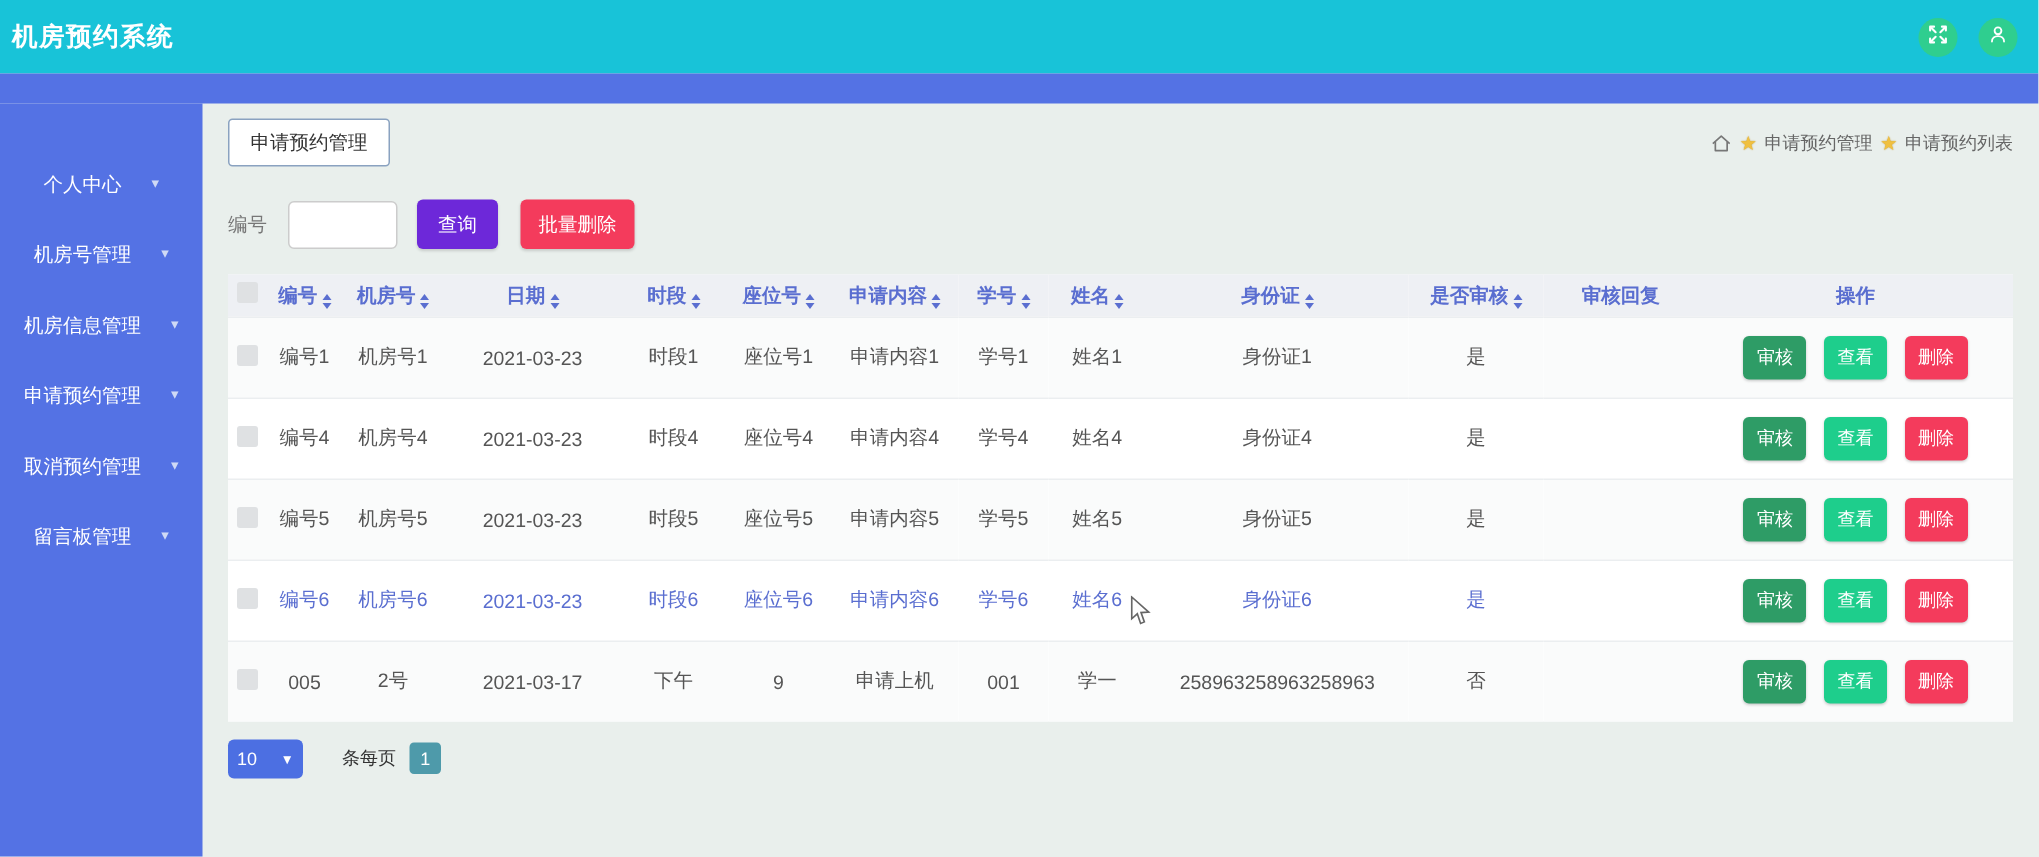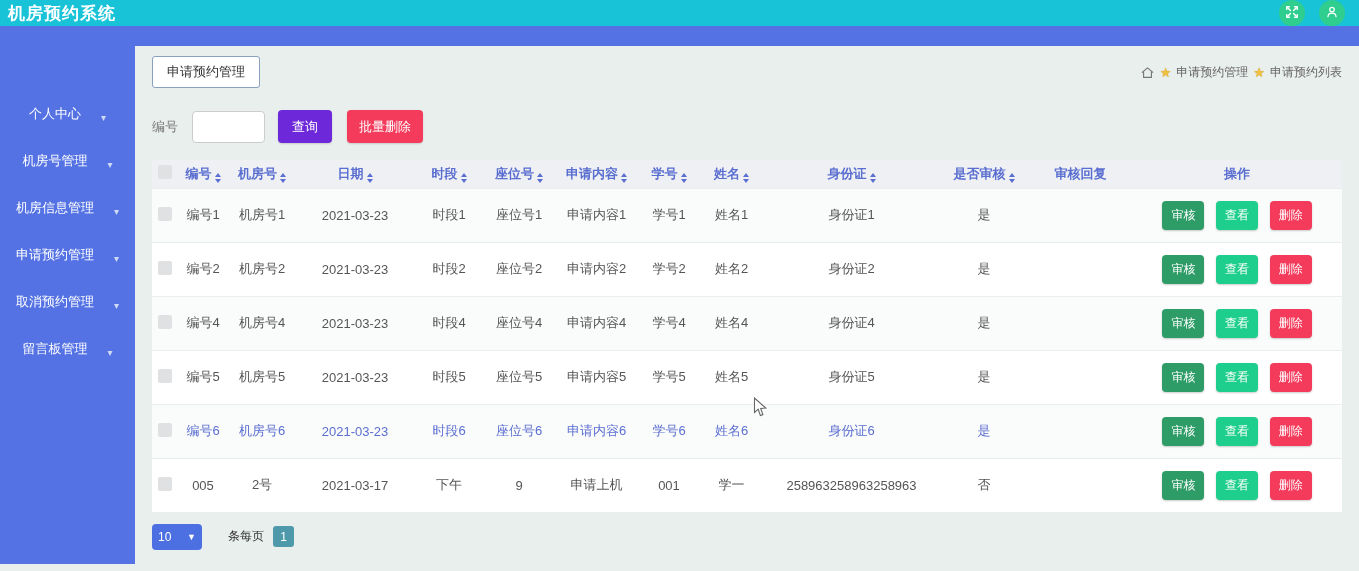--- a/index.html
+++ b/index.html
@@ -1,29 +1,29 @@
 <!DOCTYPE html>
 <html><head>
 <meta charset="utf-8">
 <style>
   * { margin:0; padding:0; box-sizing:border-box; }
   html,body { width:1359px; height:571px; overflow:hidden; }
   body { font-family:"Liberation Sans","DejaVu Sans",sans-serif; background:#e9efec; position:relative; }
 
   
-  .topbar { height:26px; background:#18c3d8; display:flex; align-items:center; justify-content:space-between; padding:0 14px 0 8px; }
+  .topbar { height:49px; background:#18c3d8; display:flex; align-items:center; justify-content:space-between; padding:0 14px 0 8px; }
   .topbar h1 { color:#fff; font-size:17px; font-weight:bold; letter-spacing:1px; }
   .topbar-icons { display:flex; gap:14px; }
   .circle-btn { width:26px; height:26px; border-radius:50%; background:#2fce8f; border:none; display:flex; align-items:center; justify-content:center; cursor:pointer; }
   .subbar { height:20px; background:#5472e4; width:100%; }
 
   
   .body-wrap { display:flex; height:518px; }
   .sidebar { width:135px; background:#5472e4; padding-top:30px; flex-shrink:0; }
-  .side-item { height:47px; display:flex; align-items:flex-end; justify-content:center; color:#fff; font-size:13px; cursor:pointer;gap:16px; }
+  .side-item { height:47px; display:flex; align-items:center; justify-content:center; color:#fff; font-size:13px; cursor:pointer;gap:16px; }
   .side-item .caret { font-size:10px; color:#cfd9f5; margin-left:4px; }
   .main { flex:1; padding:10px 17px 0 17px; }
 
   
   .main-top { display:flex; justify-content:space-between; align-items:flex-start; }
   .page-title-box { background:#fff; border:1px solid #8aa2c0; border-radius:3px; padding:6px 14px; font-size:13px; color:#333; }
   .breadcrumb { display:flex; align-items:center; gap:5px; font-size:12px; color:#666; margin-top:8px; }
   .breadcrumb .star { color:#f0c040; font-size:13px; text-shadow:0 0 1px #b8860b; }
 
   
@@ -228,39 +228,20 @@
         <td>是</td>
         <td></td>
         <td>
           <button class="act-btn act-audit">审核</button>
           <button class="act-btn act-view">查看</button>
           <button class="act-btn act-del">删除</button>
         </td>
       </tr>
           <tr>
         <td><span class="checkbox"></span></td>
-        <td>编号2</td>
-        <td>机房号2</td>
-        <td>2021-03-23</td>
-        <td>时段2</td>
-        <td>座位号2</td>
-        <td>申请内容2</td>
-        <td>学号2</td>
-        <td>姓名2</td>
-        <td>身份证2</td>
-        <td>是</td>
-        <td></td>
-        <td>
-          <button class="act-btn act-audit">审核</button>
-          <button class="act-btn act-view">查看</button>
-          <button class="act-btn act-del">删除</button>
-        </td>
-      </tr>
-          <tr>
-        <td><span class="checkbox"></span></td>
         <td>编号4</td>
         <td>机房号4</td>
         <td>2021-03-23</td>
         <td>时段4</td>
         <td>座位号4</td>
         <td>申请内容4</td>
         <td>学号4</td>
         <td>姓名4</td>
         <td>身份证4</td>
         <td>是</td>

